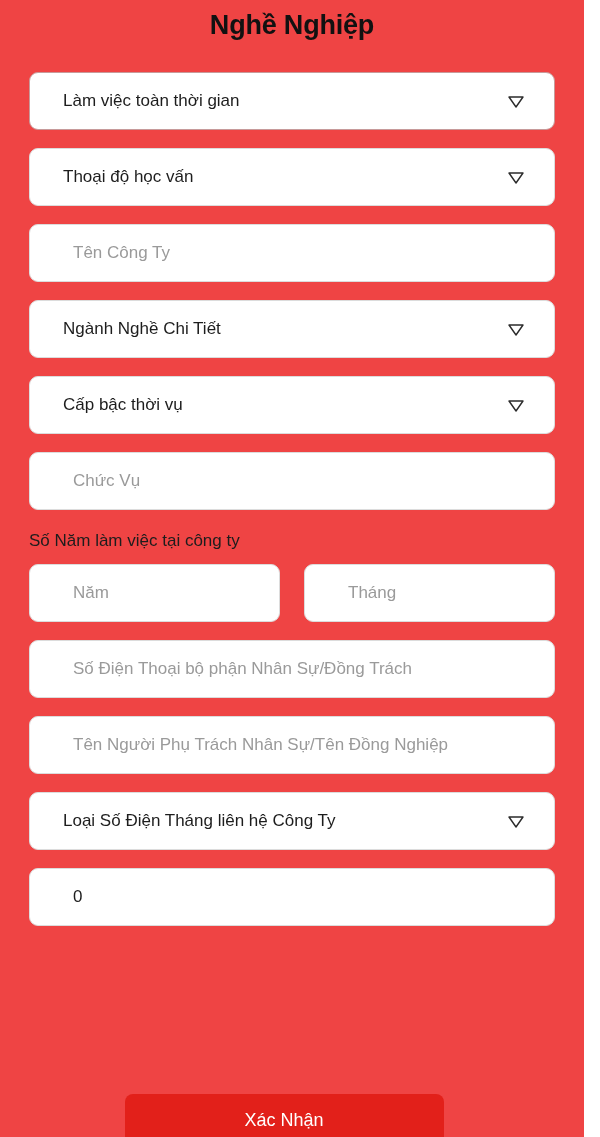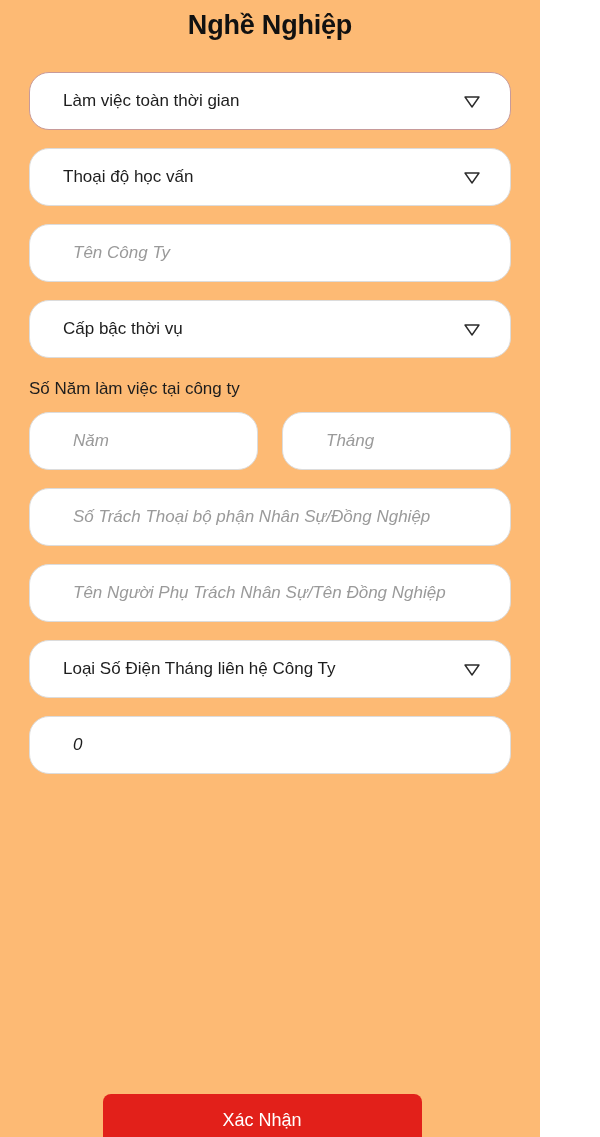--- a/index.html
+++ b/index.html
@@ -12,24 +12,24 @@
   body {
     width: 600px;
     height: 1137px;
     overflow: hidden;
     font-family: "Liberation Sans", "DejaVu Sans", sans-serif;
     color: #1a1a1a;
     position: relative;
   }
 
   .page {
-    width: 540px;
+    width: 584px;
     height: 1137px;
     position: relative;
-    background: #fdba74;
+    background: #ef4444;
   }
 
   
   .page-title {
     text-align: center;
     font-size: 27px;
     font-weight: 700;
     letter-spacing: -0.2px;
     color: #111111;
     margin: 0;
@@ -44,21 +44,21 @@
   }
 
   .field-row {
     margin-bottom: 18px;
   }
 
   .field {
     position: relative;
     height: 58px;
     border: 1px solid #dcdcdc;
-    border-radius: 20px;
+    border-radius: 9px;
     background: #ffffff;
     display: flex;
     align-items: center;
     width: 100%;
   }
 
   .field.focused {
     border-color: #c79a9a;
   }
 
@@ -74,21 +74,20 @@
   
   .field.select .field-text {
     padding-left: 33px;
     color: #1d1d1d;
   }
 
   
   .field.input .field-text {
     padding-left: 43px;
     color: #9a9a9a;
-    font-style: italic;
   }
 
   
   .field.input.has-value .field-text {
     color: #1d1d1d;
   }
 
   .caret-icon {
     position: absolute;
     right: 27px;
@@ -178,47 +177,62 @@
       </div>
     </div>
 
     <div class="field-row">
       <div class="field input">
         <span class="field-text">Tên Công Ty</span>
       </div>
     </div>
 
 
+    <div class="field-row">
+      <div class="field select">
+        <span class="field-text">Ngành Nghề Chi Tiết</span>
+        <span class="caret-icon">
+          <svg width="20" height="20" viewBox="0 0 20 20" aria-hidden="true">
+            <polygon points="3,6 17,6 10,16" fill="none" stroke="#2b2b2b" stroke-width="1.4" stroke-linejoin="round"></polygon>
+          </svg>
+        </span>
+      </div>
+    </div>
 
     <div class="field-row">
       <div class="field select">
         <span class="field-text">Cấp bậc thời vụ</span>
         <span class="caret-icon">
           <svg width="20" height="20" viewBox="0 0 20 20" aria-hidden="true">
             <polygon points="3,6 17,6 10,16" fill="none" stroke="#2b2b2b" stroke-width="1.4" stroke-linejoin="round"></polygon>
           </svg>
         </span>
       </div>
     </div>
 
+    <div class="field-row">
+      <div class="field input">
+        <span class="field-text">Chức Vụ</span>
+      </div>
+    </div>
 
     <div class="section-label">Số Năm làm việc tại công ty</div>
 
     <div class="dual">
       <div class="field input">
         <span class="field-text">Năm</span>
       </div>
       <div class="field input">
         <span class="field-text">Tháng</span>
       </div>
     </div>
 
     <div class="field-row">
       <div class="field input">
-        <span class="field-text">Số Trách Thoại bộ phận Nhân Sự/Đồng Nghiệp</span>
+        <span class="field-text">Số Điện Thoại bộ phận Nhân Sự/Đồng Trách</span>
       </div>
     </div>
 
     <div class="field-row">
       <div class="field input">
         <span class="field-text">Tên Người Phụ Trách Nhân Sự/Tên Đồng Nghiệp</span>
       </div>
     </div>
 
     <div class="field-row">

